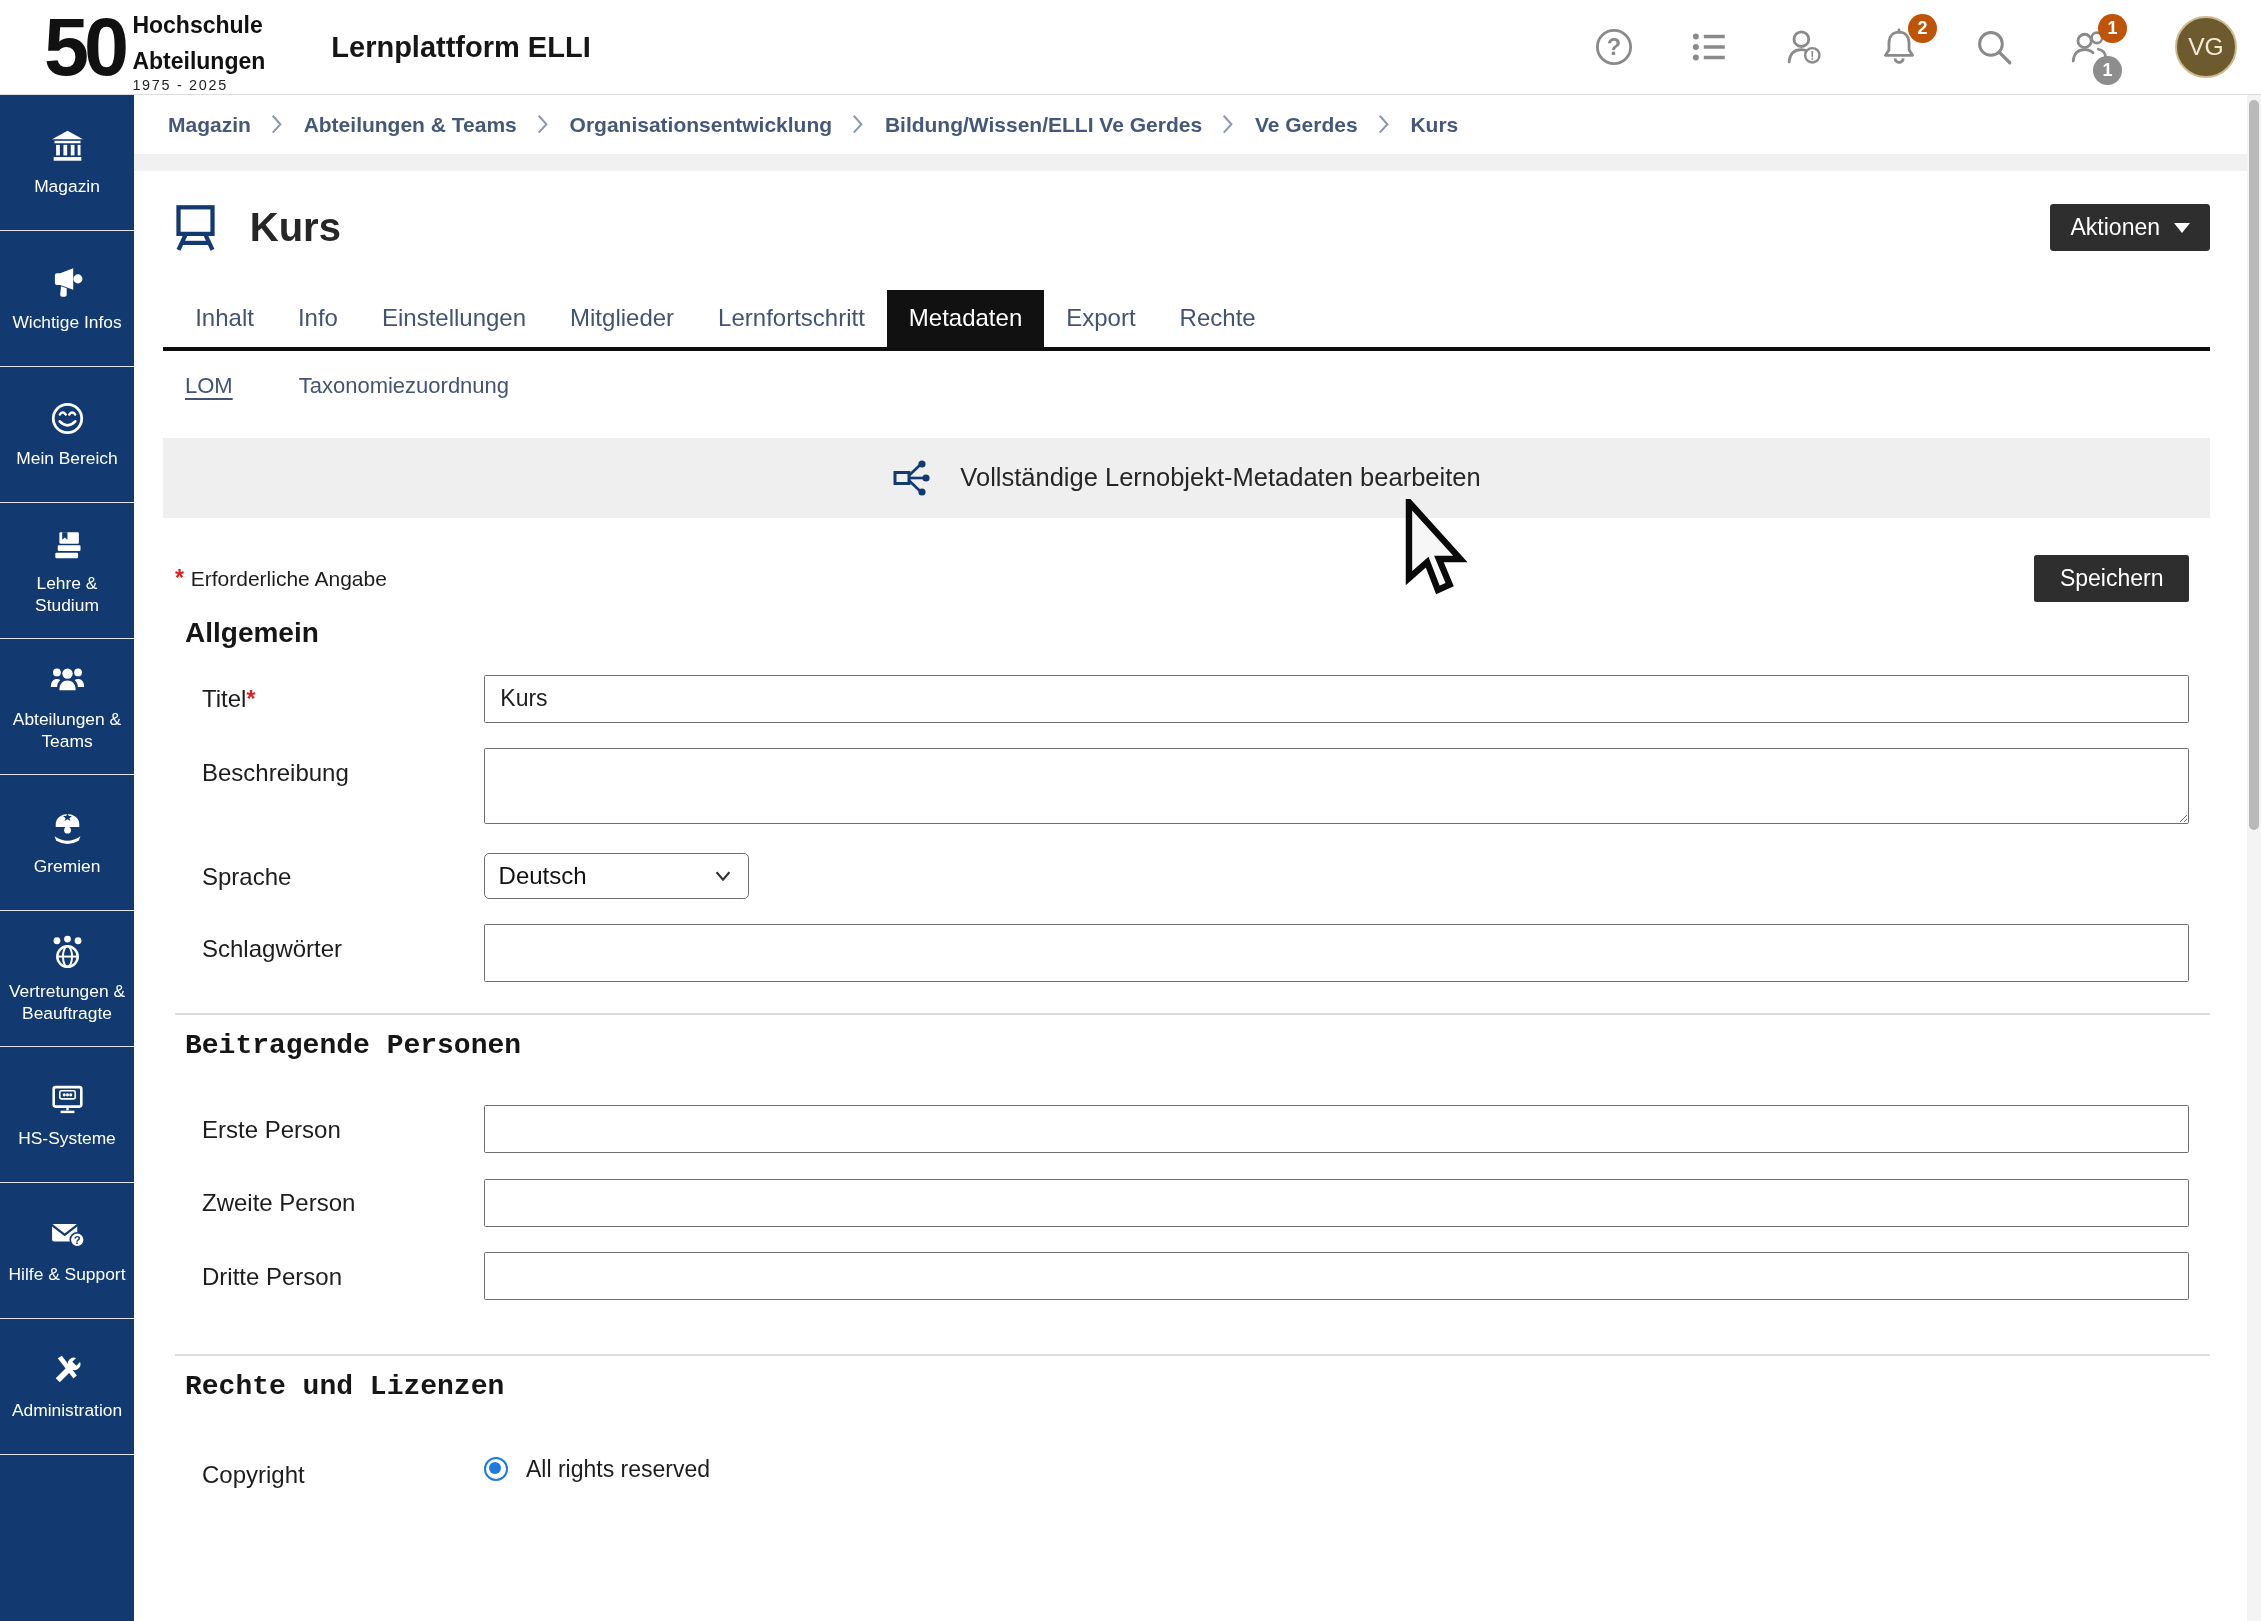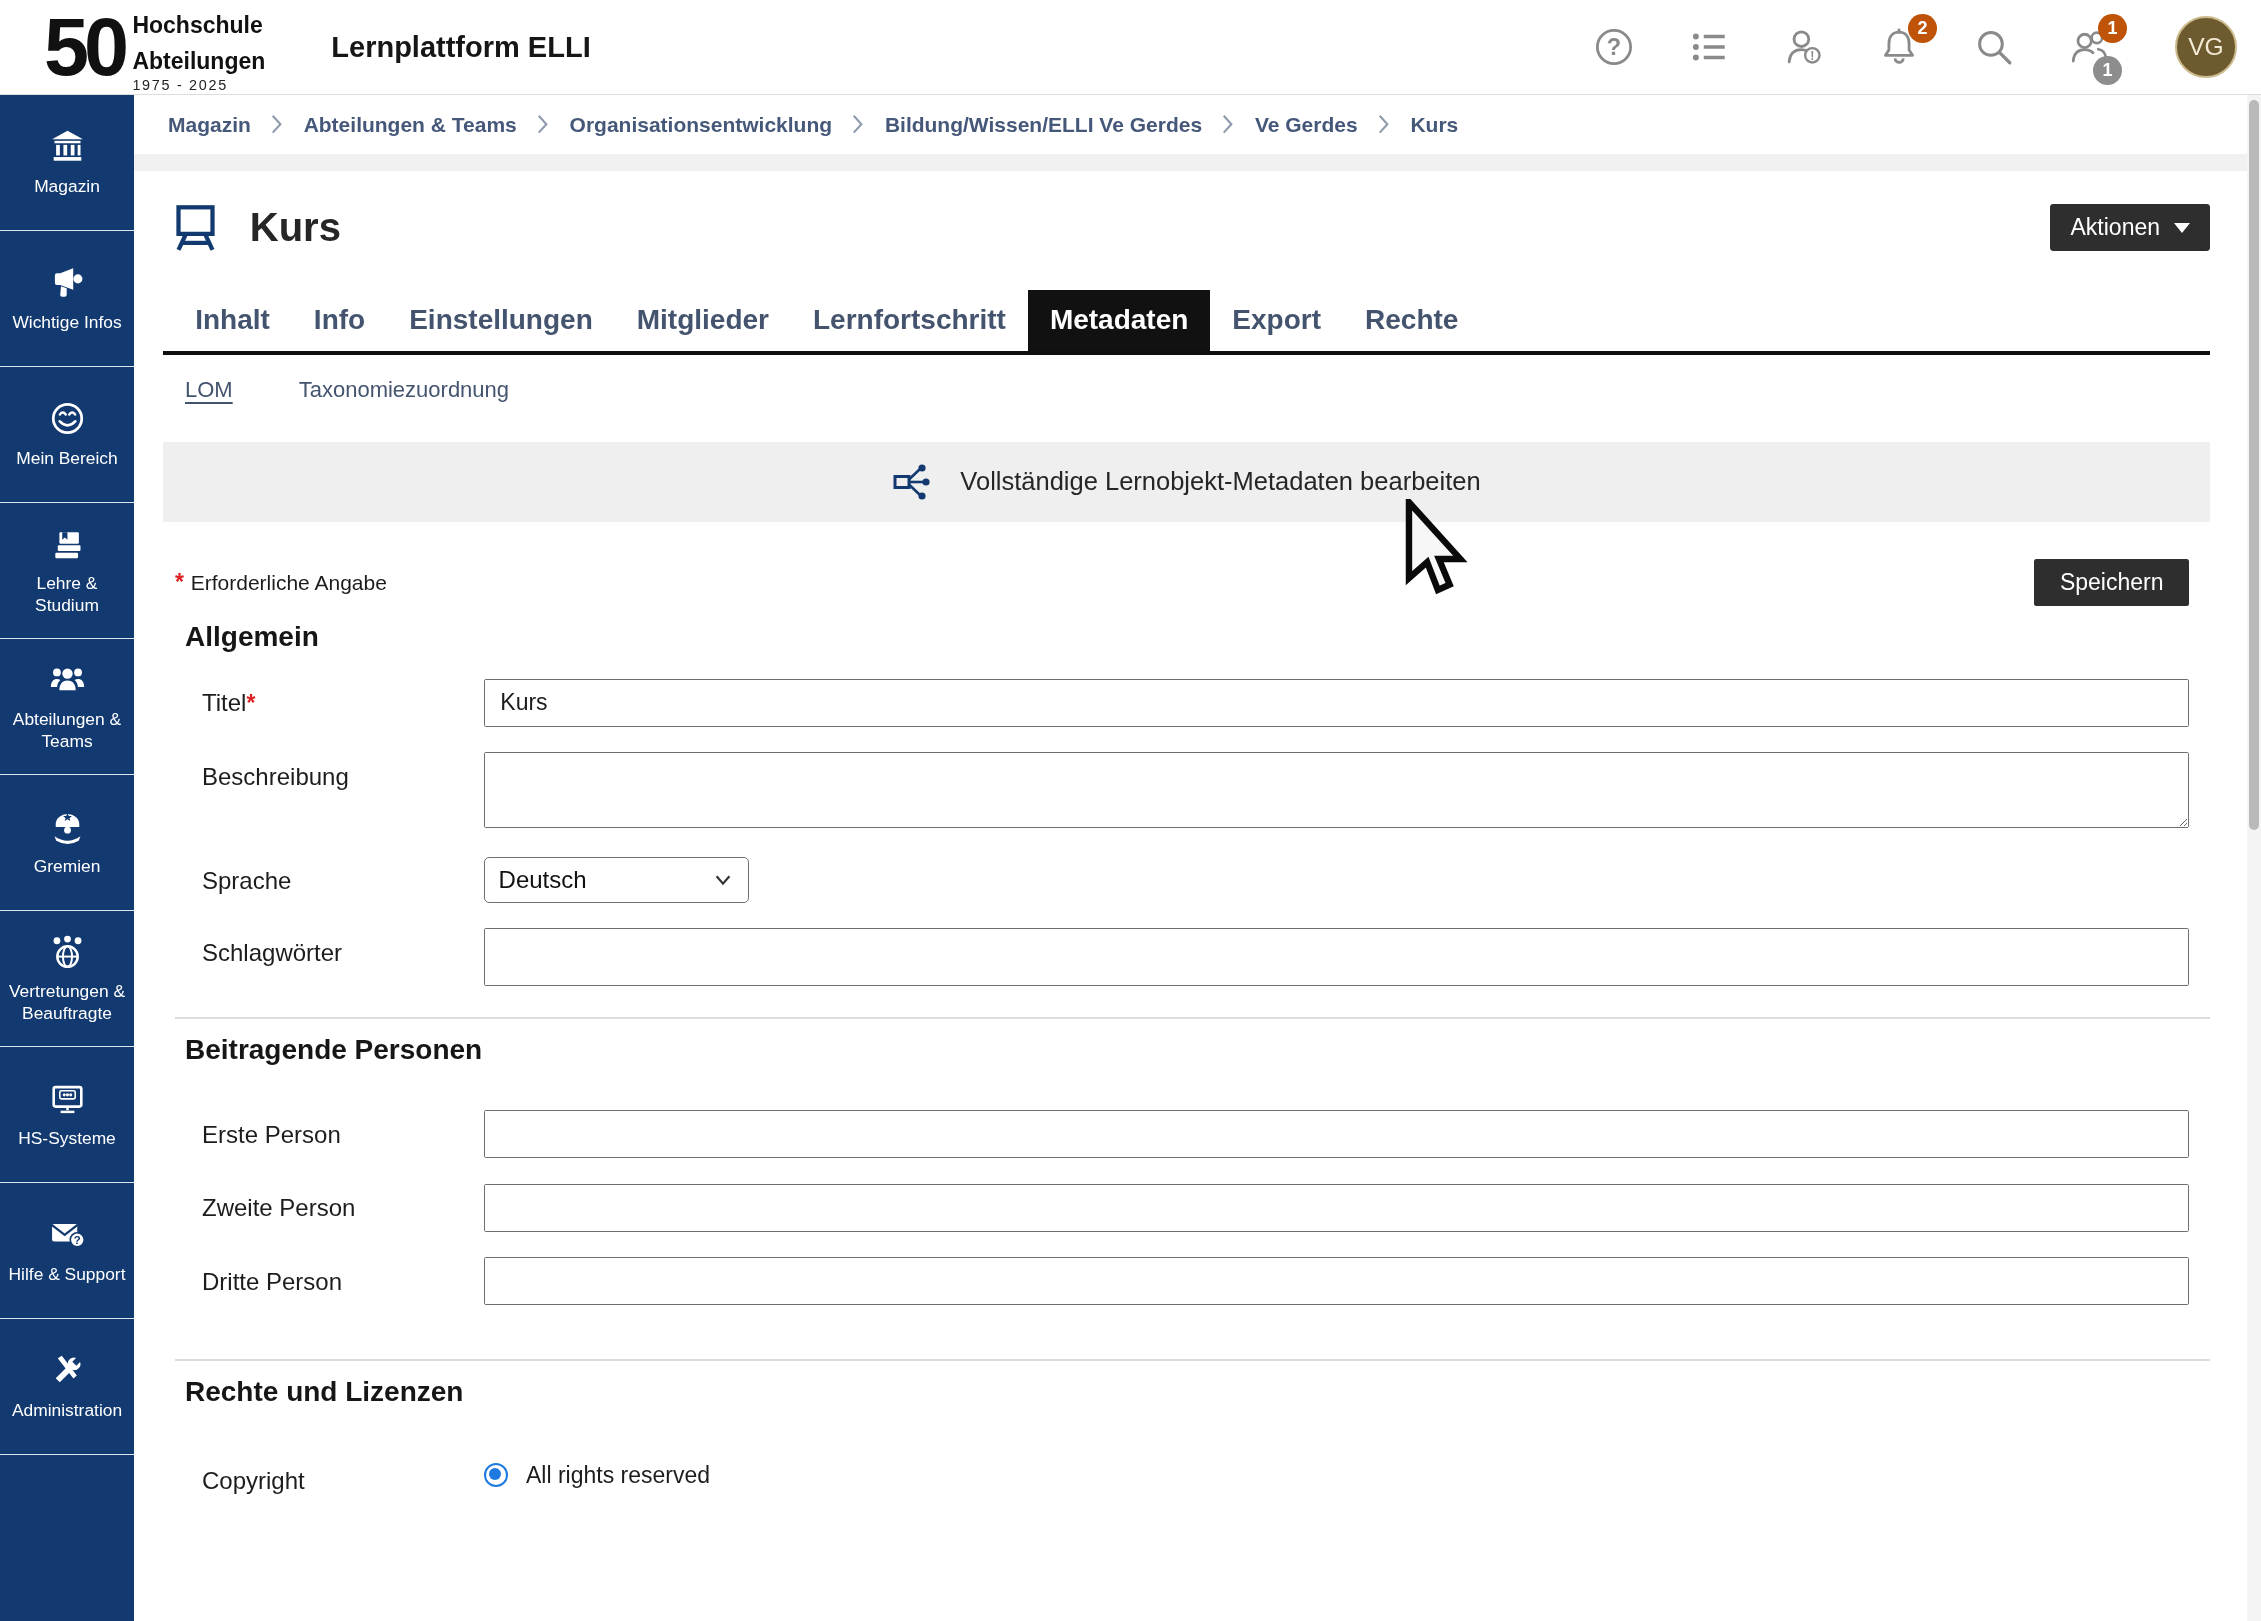--- a/index.html
+++ b/index.html
@@ -44,39 +44,39 @@
   
   .title-row{margin-top:31px;display:flex;align-items:center;}
   .obj-icon{width:51px;height:51px;margin-left:6.8px;margin-right:29px;flex:none;}
   .obj-icon svg{width:100%;height:100%;display:block;}
   .page-title{font-size:40px;font-weight:700;color:#262626;margin:0;}
   .btn-dark{margin-left:auto;background:#2e2e2e;color:#fff;border:none;font-family:inherit;font-size:23px;padding:10.2px 20.4px;border-radius:3.4px;display:flex;align-items:center;gap:13.6px;cursor:pointer;}
   .caret-down{width:0;height:0;border-left:8.5px solid transparent;border-right:8.5px solid transparent;border-top:10.2px solid #fff;}
 
   
   .tabs{margin-top:37px;display:flex;align-items:flex-end;border-bottom:4.2px solid #0e0e0e;padding-left:10.2px;}
-  .tab{font-size:28px;color:#44546f;padding:14.4px 22px;cursor:pointer;white-space:nowrap;font-weight:bold;}
+  .tab{font-size:24px;color:#44546f;padding:14.4px 22px;cursor:pointer;white-space:nowrap;}
   .tab.active{background:#111;color:#fff;}
   .subtabs{margin-top:22px;padding-left:22px;display:flex;gap:66px;}
   .subtab{font-size:22px;color:#44546f;cursor:pointer;}
   .subtab.active{text-decoration:underline;text-underline-offset:5.1px;}
 
   
   .banner{margin-top:39px;height:80px;background:#efefef;display:flex;align-items:center;justify-content:center;gap:24px;cursor:pointer;}
   .banner svg{width:44px;height:44px;display:block;}
   .banner-label{font-size:25.5px;color:#262626;}
 
   
   .form-head{margin-top:37px;display:flex;align-items:center;justify-content:space-between;padding-left:12px;padding-right:21px;}
   .req-hint{font-size:21px;color:#1d1d1d;display:flex;gap:6.8px;align-items:baseline;}
   .req-star{color:#e02020;font-size:23px;font-weight:700;}
   .btn-save{background:#2e2e2e;color:#fff;border:none;font-family:inherit;font-size:23px;padding:10.2px 25.5px;border-radius:2.5px;cursor:pointer;}
 
   .section-title{font-size:28px;font-weight:700;color:#161616;margin:15.3px 0 0 22px;}
-  .section-title.mt-big{}
+  .section-title.mt-big{font-family:Liberation Mono, monospace;}
 
   .frow{display:flex;align-items:flex-start;margin-top:25.5px;}
   .flabel{width:321px;flex:none;box-sizing:border-box;padding:10.2px 8.5px 0 39px;font-size:24px;color:#1d1d1d;}
   .fctrl{flex:1;margin-right:21px;position:relative;}
   .tinput{width:100%;box-sizing:border-box;height:48px;border:1.7px solid #6e6e6e;border-radius:1.7px;font-family:inherit;font-size:23px;padding:0 15.3px;color:#1d1d1d;background:#fff;}
   .tarea{width:100%;box-sizing:border-box;height:76px;border:1.7px solid #6e6e6e;border-radius:1.7px;font-family:inherit;font-size:23px;padding:8.5px 15.3px;resize:both;background:#fff;}
   .tinput-tall{height:58px;}
   .fselect{width:265px;height:46px;border:1.7px solid #6e6e6e;border-radius:5.1px;background:#fff;display:flex;align-items:center;justify-content:space-between;padding:0 13.6px 0 13.6px;box-sizing:border-box;font-size:24px;color:#111;cursor:pointer;}
   .fselect svg{width:22px;height:22px;}
 

